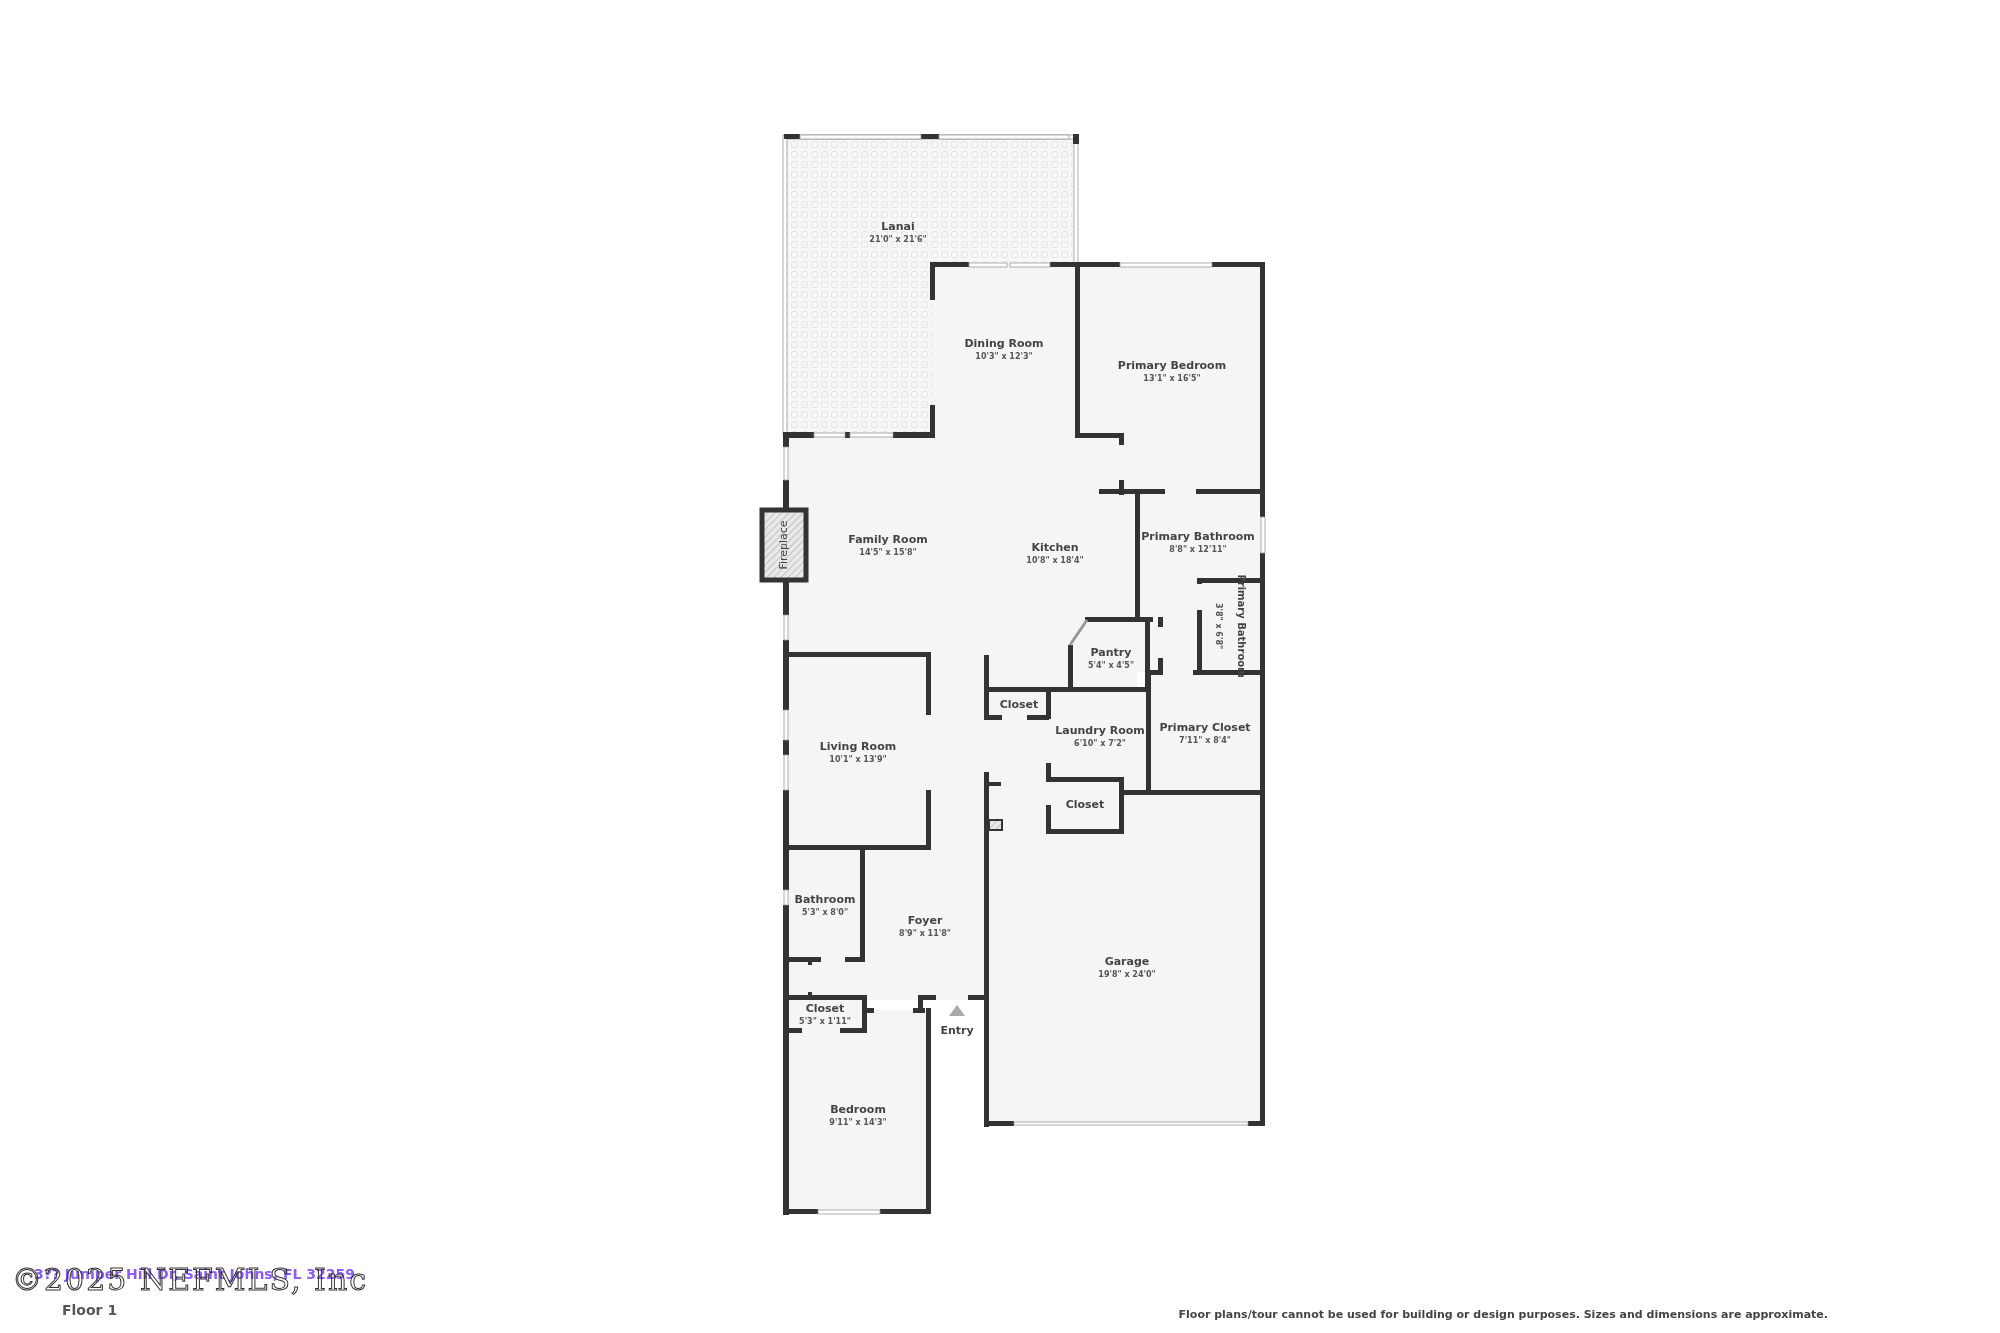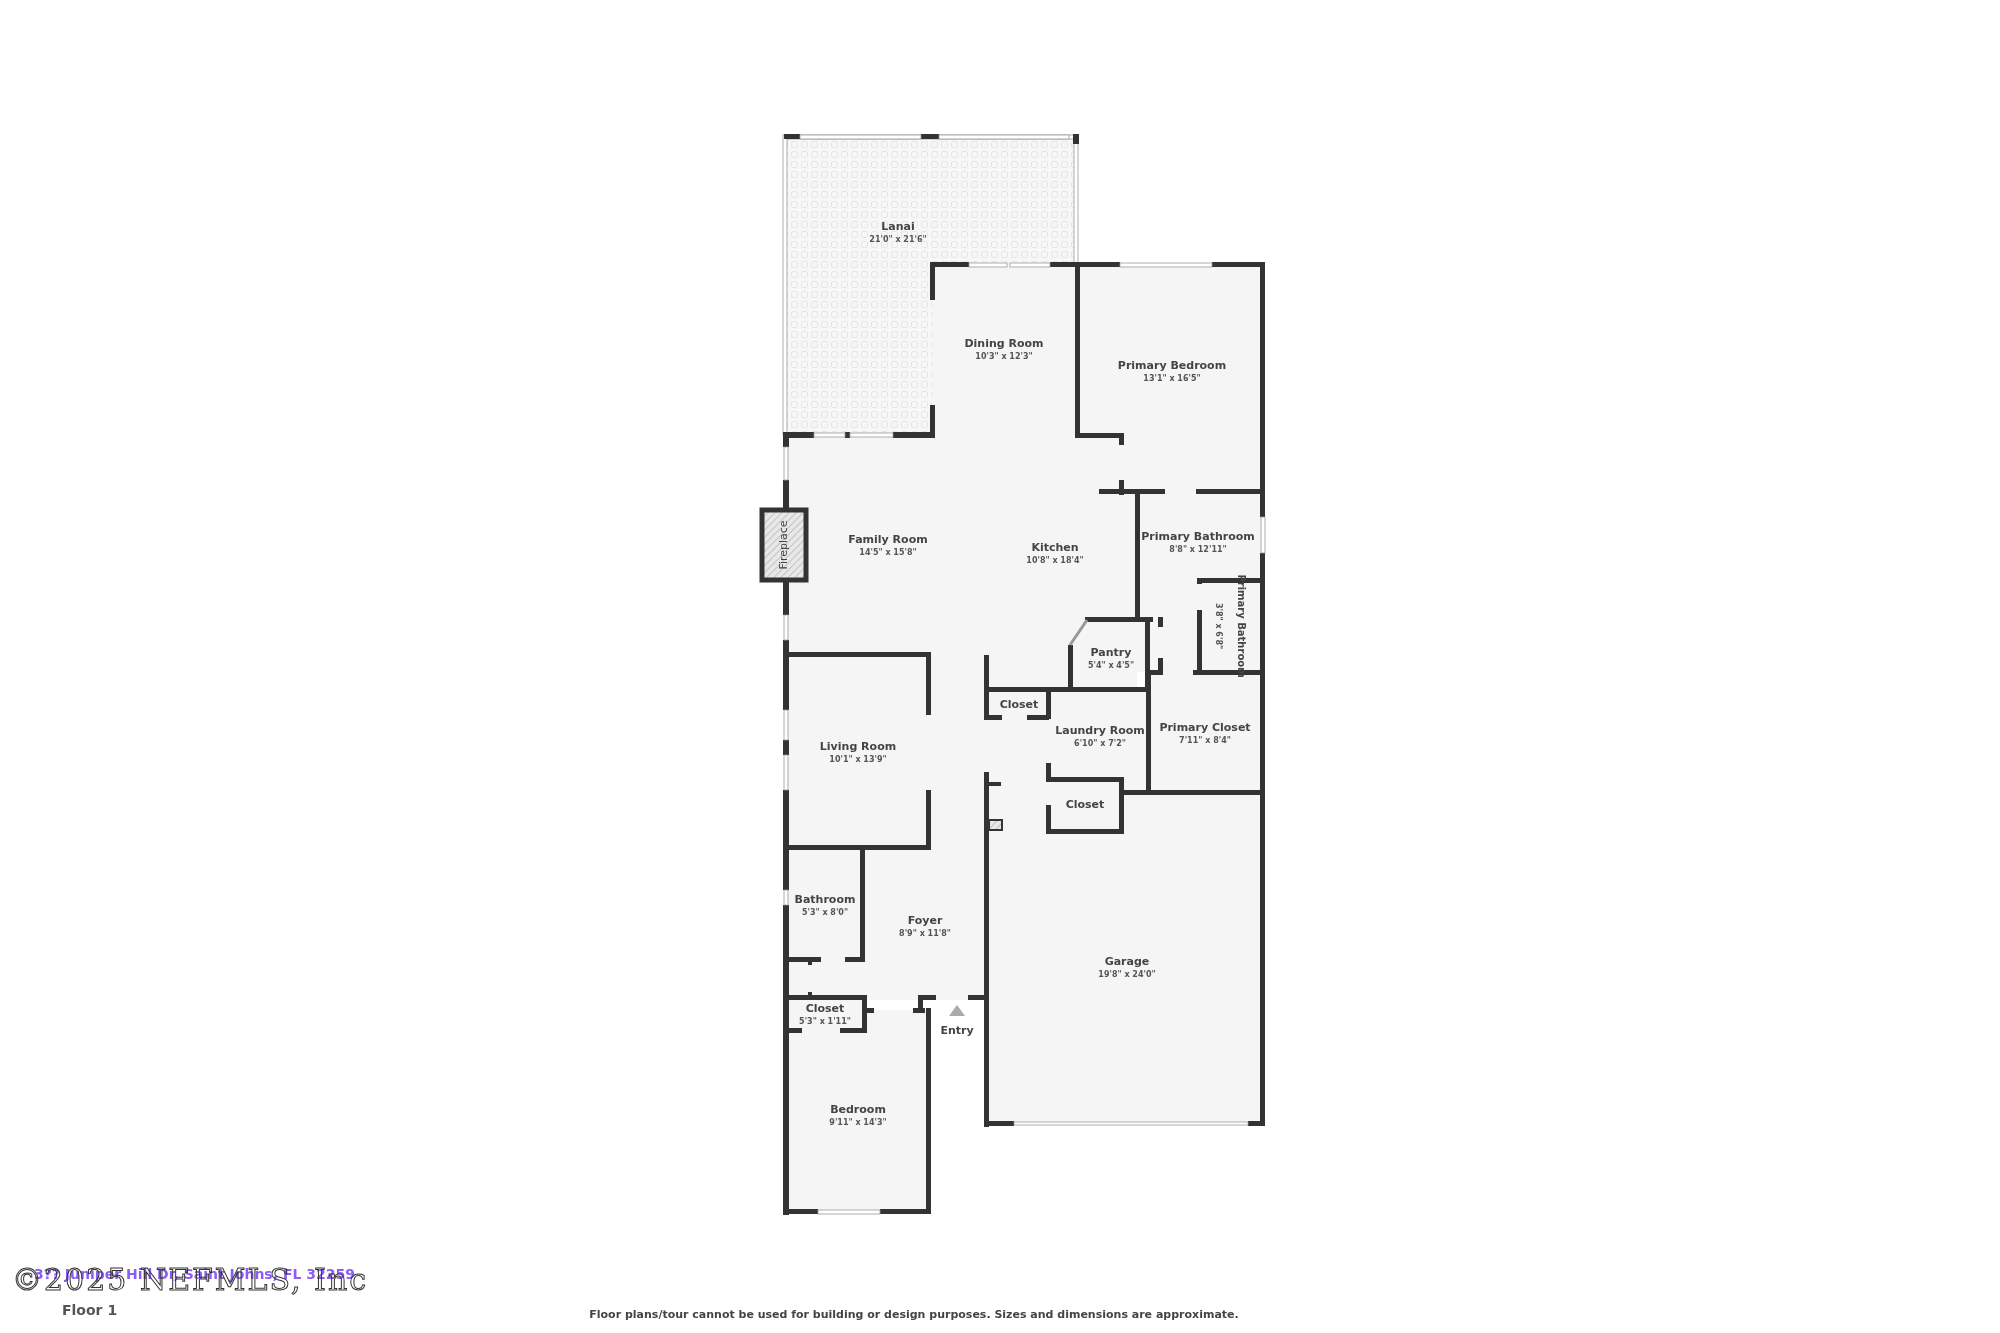--- a/index.html
+++ b/index.html
@@ -6,21 +6,21 @@
   body{width:2000px;height:1333px;position:relative;overflow:hidden;font-family:"DejaVu Sans","Liberation Sans",sans-serif;color:#3d3d3d;}
   #plan{position:absolute;left:0;top:0;width:2000px;height:1333px;}
   .room-name{font-family:"DejaVu Sans",sans-serif;font-weight:bold;font-size:11px;fill:#444;text-anchor:middle;}
   .room-dim{font-family:"DejaVu Sans",sans-serif;font-weight:bold;font-size:8px;fill:#555;text-anchor:middle;}
   .wall{fill:#333333;}
   .floor{fill:#f5f5f5;}
   .window{fill:#ffffff;stroke:#999;stroke-width:0.8;}
   .footer-address{position:absolute;left:34px;top:1266px;font-size:14px;font-weight:bold;color:#8b5cf6;white-space:nowrap;}
   .footer-watermark{position:absolute;left:12px;top:1262px;font-family:"DejaVu Serif",serif;font-size:30px;color:transparent;-webkit-text-stroke:1px #333;letter-spacing:2px;white-space:nowrap;}
   .footer-floor{position:absolute;left:38px;top:1302px;font-size:14px;font-weight:bold;color:#555;margin-left:24px;}
-  .footer-disclaimer{position:absolute;left:0;width:1828px;text-align:center;top:1308px;font-size:11px;font-weight:bold;color:#444;}
+  .footer-disclaimer{position:absolute;left:0;width:1828px;text-align:right;top:1308px;font-size:11px;font-weight:bold;color:#444;}
 </style>
 </head>
 <body>
 
 <svg id="plan" viewBox="0 0 2000 1333" xmlns="http://www.w3.org/2000/svg">
   <defs>
     <pattern id="tile" width="10" height="10" patternUnits="userSpaceOnUse">
       <rect width="10" height="10" fill="#f7f7f7"></rect>
       <rect x="1.5" y="1.5" width="6" height="6" rx="1.5" fill="none" stroke="#e2e2e2" stroke-width="0.8"></rect>
     </pattern>

